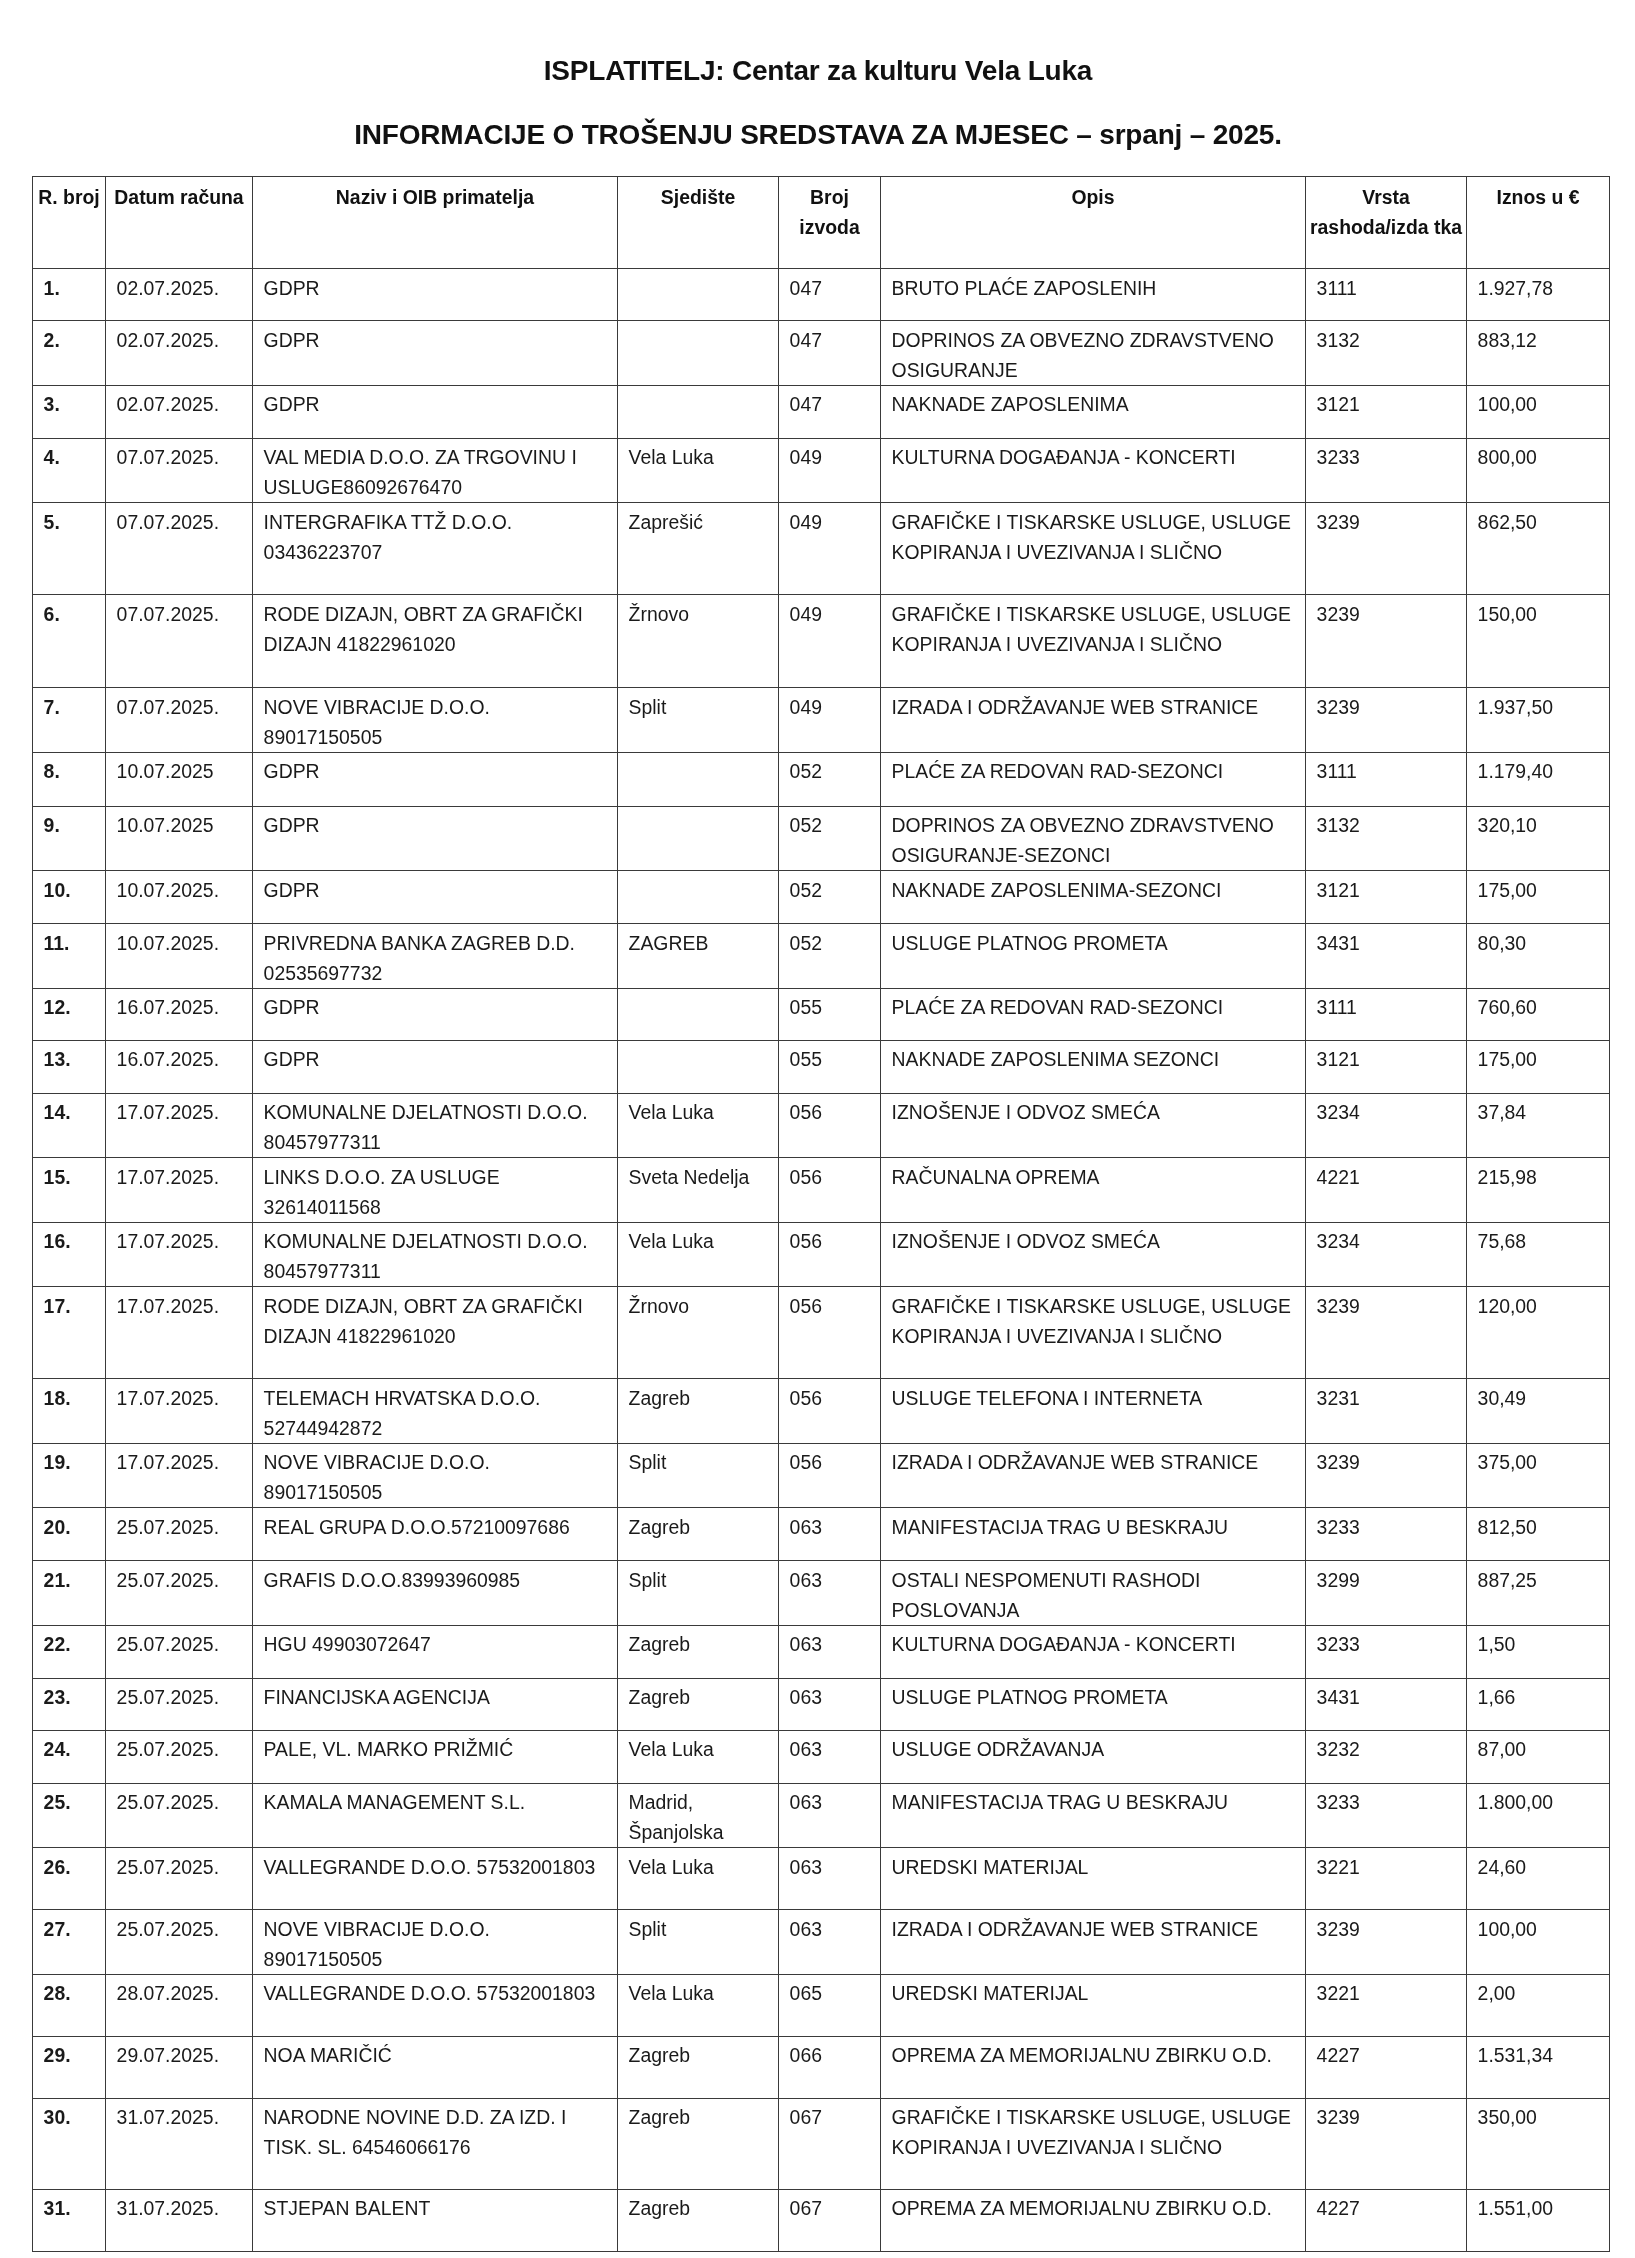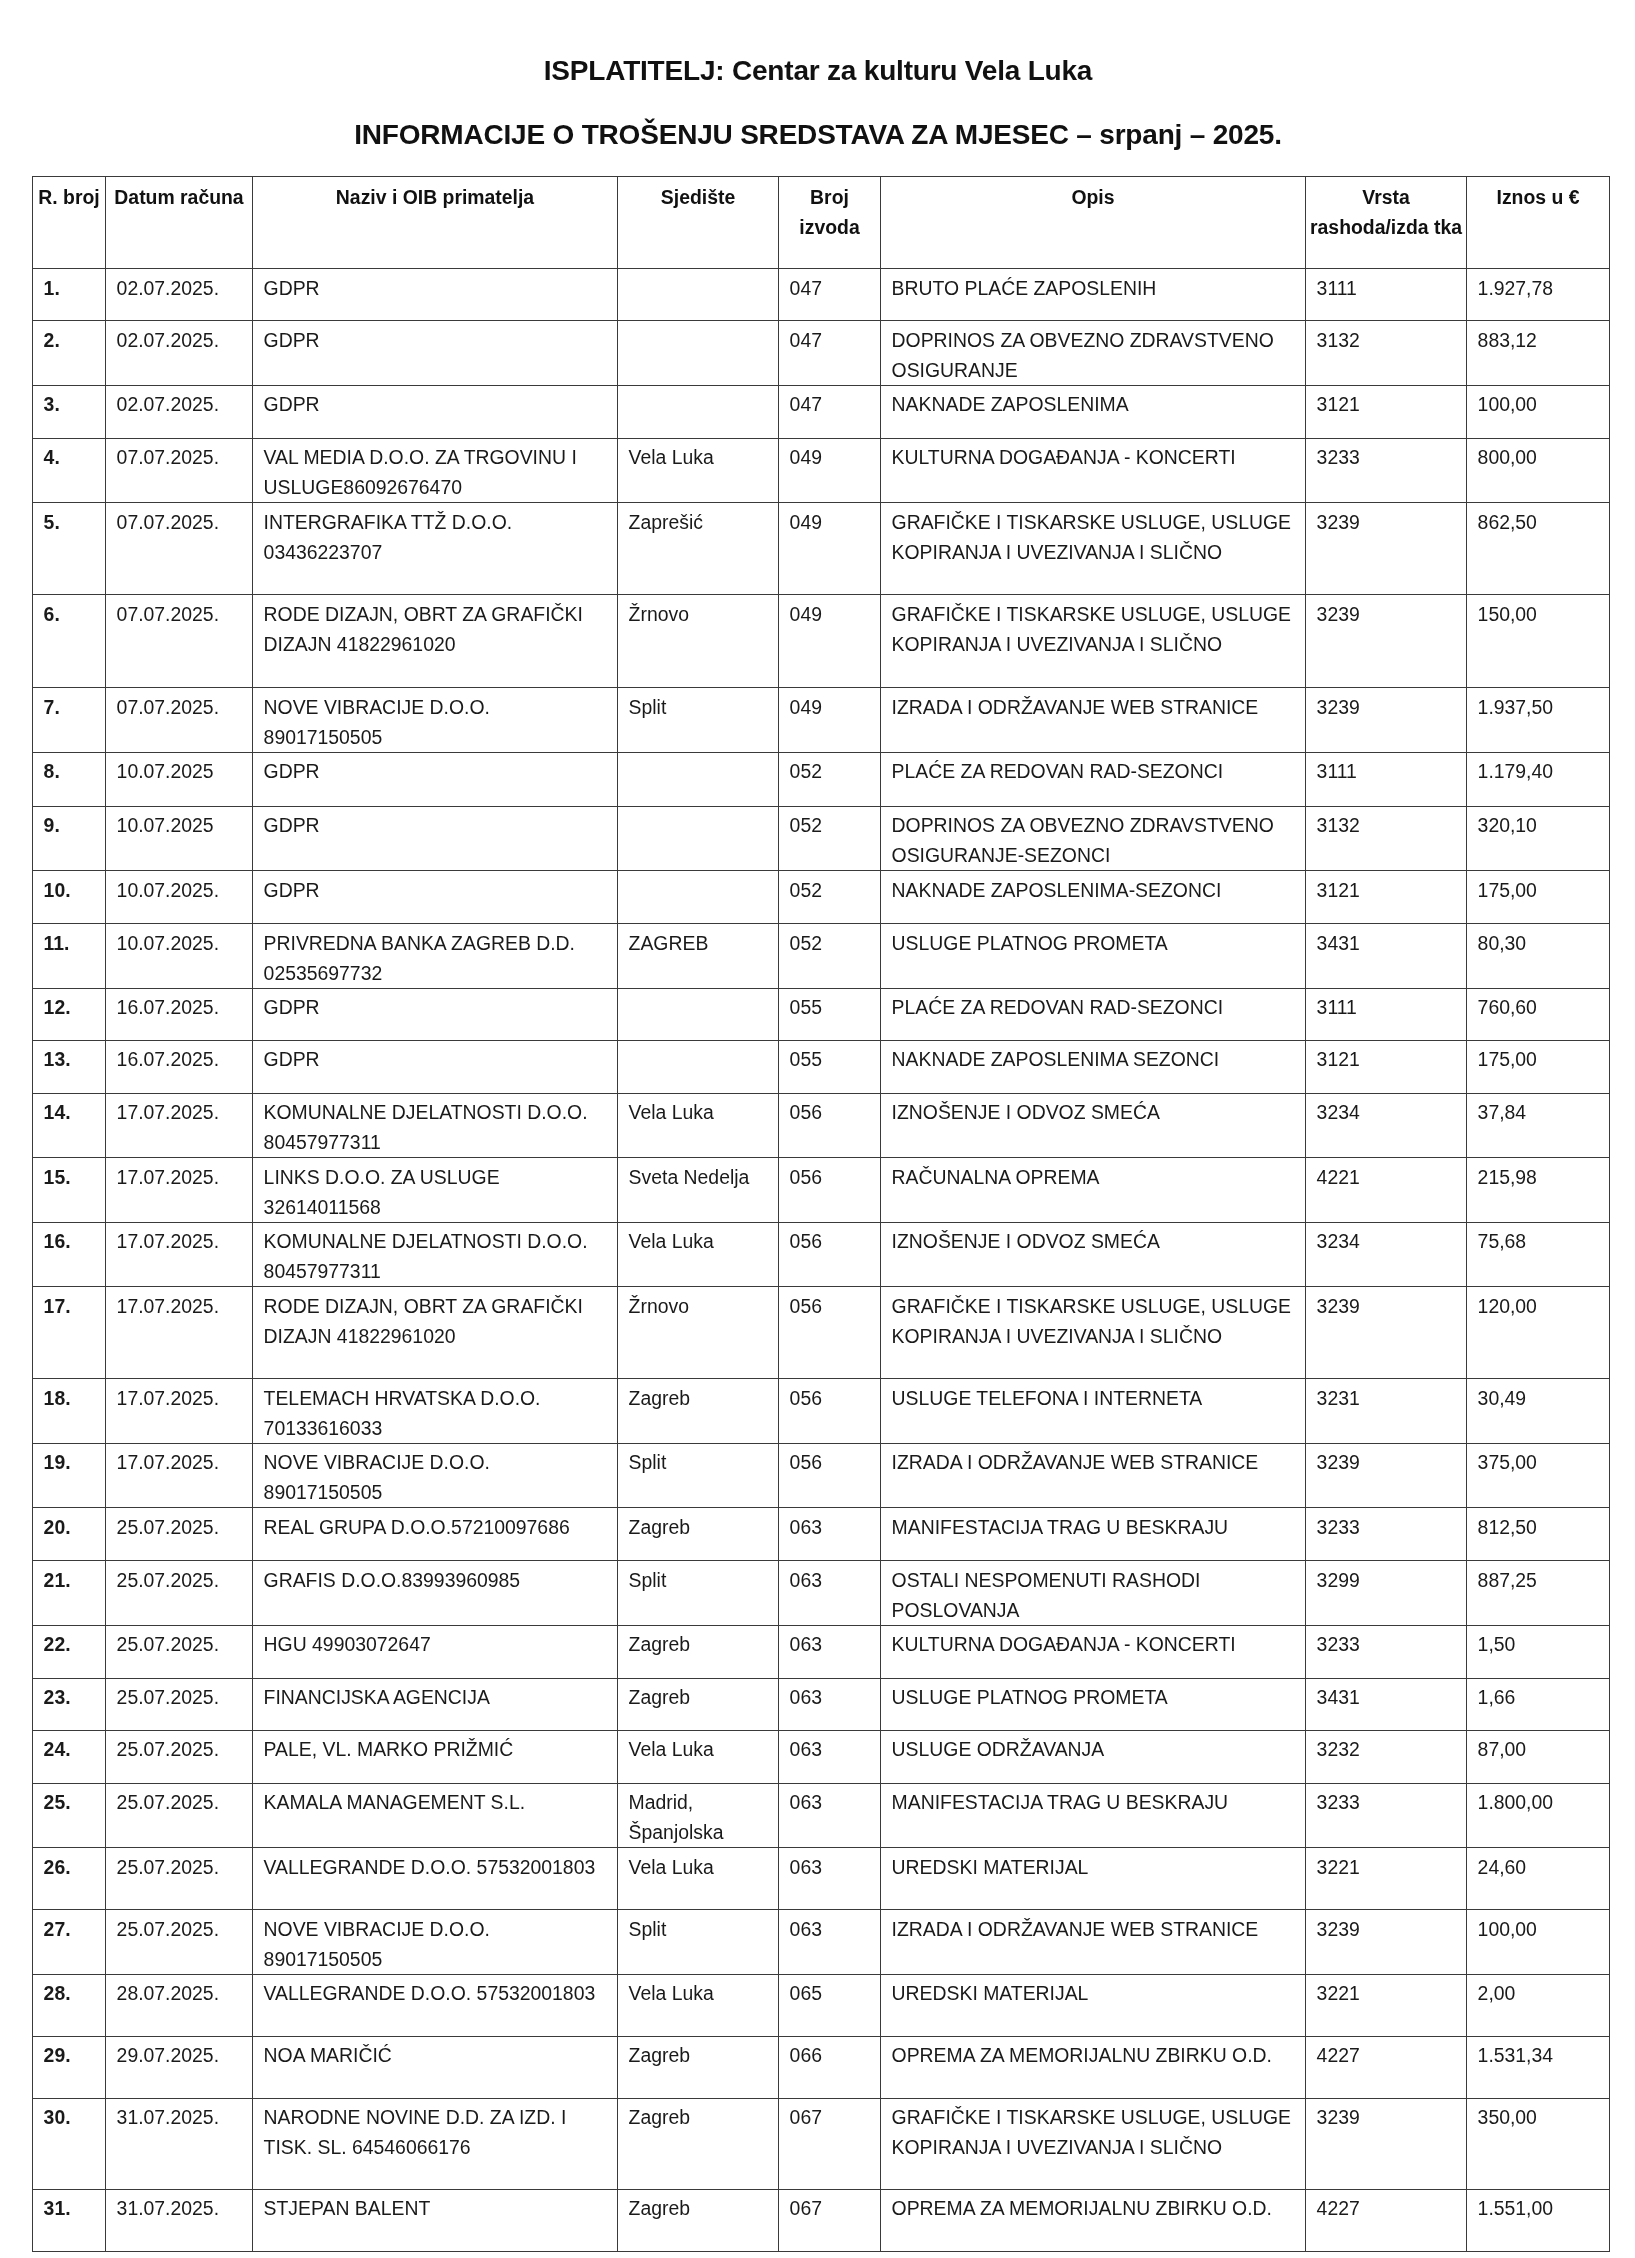--- a/index.html
+++ b/index.html
@@ -263,21 +263,21 @@
         <td><span>RODE DIZAJN, OBRT ZA GRAFIČKI DIZAJN </span><span class="oib">41822961020</span></td>
         <td>Žrnovo</td>
         <td>056</td>
         <td>GRAFIČKE I TISKARSKE USLUGE, USLUGE KOPIRANJA I UVEZIVANJA I SLIČNO</td>
         <td>3239</td>
         <td>120,00</td>
       </tr>
       <tr style="height: 62px;">
         <td class="col-no">18.</td>
         <td>17.07.2025.</td>
-        <td><span>TELEMACH HRVATSKA D.O.O. </span><span class="oib">70133616033</span></td>
+        <td><span>TELEMACH HRVATSKA D.O.O. </span><span class="oib">52744942872</span></td>
         <td>Zagreb</td>
         <td>056</td>
         <td>USLUGE TELEFONA I INTERNETA</td>
         <td>3231</td>
         <td>30,49</td>
       </tr>
       <tr style="height: 62px;">
         <td class="col-no">19.</td>
         <td>17.07.2025.</td>
         <td><span>NOVE VIBRACIJE D.O.O. </span><span class="oib">89017150505</span></td>

